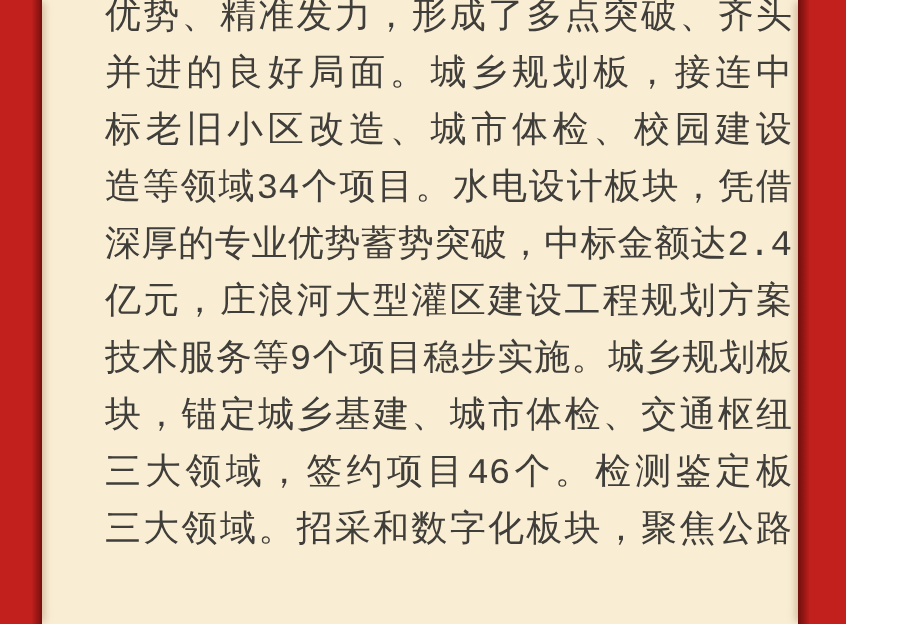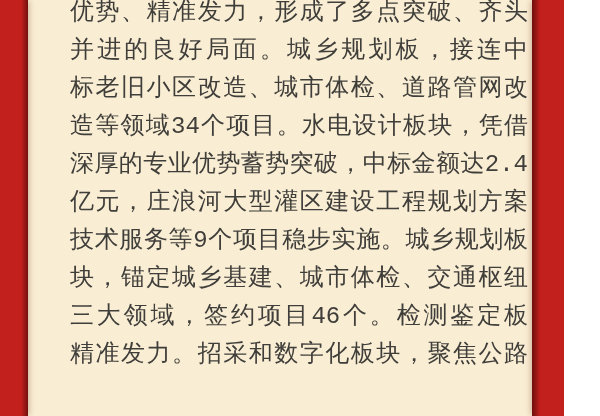--- a/index.html
+++ b/index.html
@@ -62,22 +62,22 @@
 </head>
 <body>
 
 <div class="page" style="--bg: #f9eed4; --red: #c1201c; --red-edge: #8c1412; --text: #403e3a;">
   <div class="side-bar left"></div>
   <div class="side-bar right"></div>
 
   <div class="article-text">
     <div class="text-line">优势、精准发力，形成了多点突破、齐头</div>
     <div class="text-line">并进的良好局面。城乡规划板，接连中</div>
-    <div class="text-line">标老旧小区改造、城市体检、道路管网改</div>
+    <div class="text-line">标老旧小区改造、城市体检、校园建设</div>
     <div class="text-line">造等领域34个项目。水电设计板块，凭借</div>
     <div class="text-line">深厚的专业优势蓄势突破，中标金额达2.4</div>
     <div class="text-line">亿元，庄浪河大型灌区建设工程规划方案</div>
     <div class="text-line">技术服务等9个项目稳步实施。城乡规划板</div>
     <div class="text-line">块，锚定城乡基建、城市体检、交通枢纽</div>
     <div class="text-line">三大领域，签约项目46个。检测鉴定板</div>
-    <div class="text-line">精准发力。招采和数字化板块，聚焦公路</div>
+    <div class="text-line">三大领域。招采和数字化板块，聚焦公路</div>
   </div>
 </div>
 
 </body></html>

